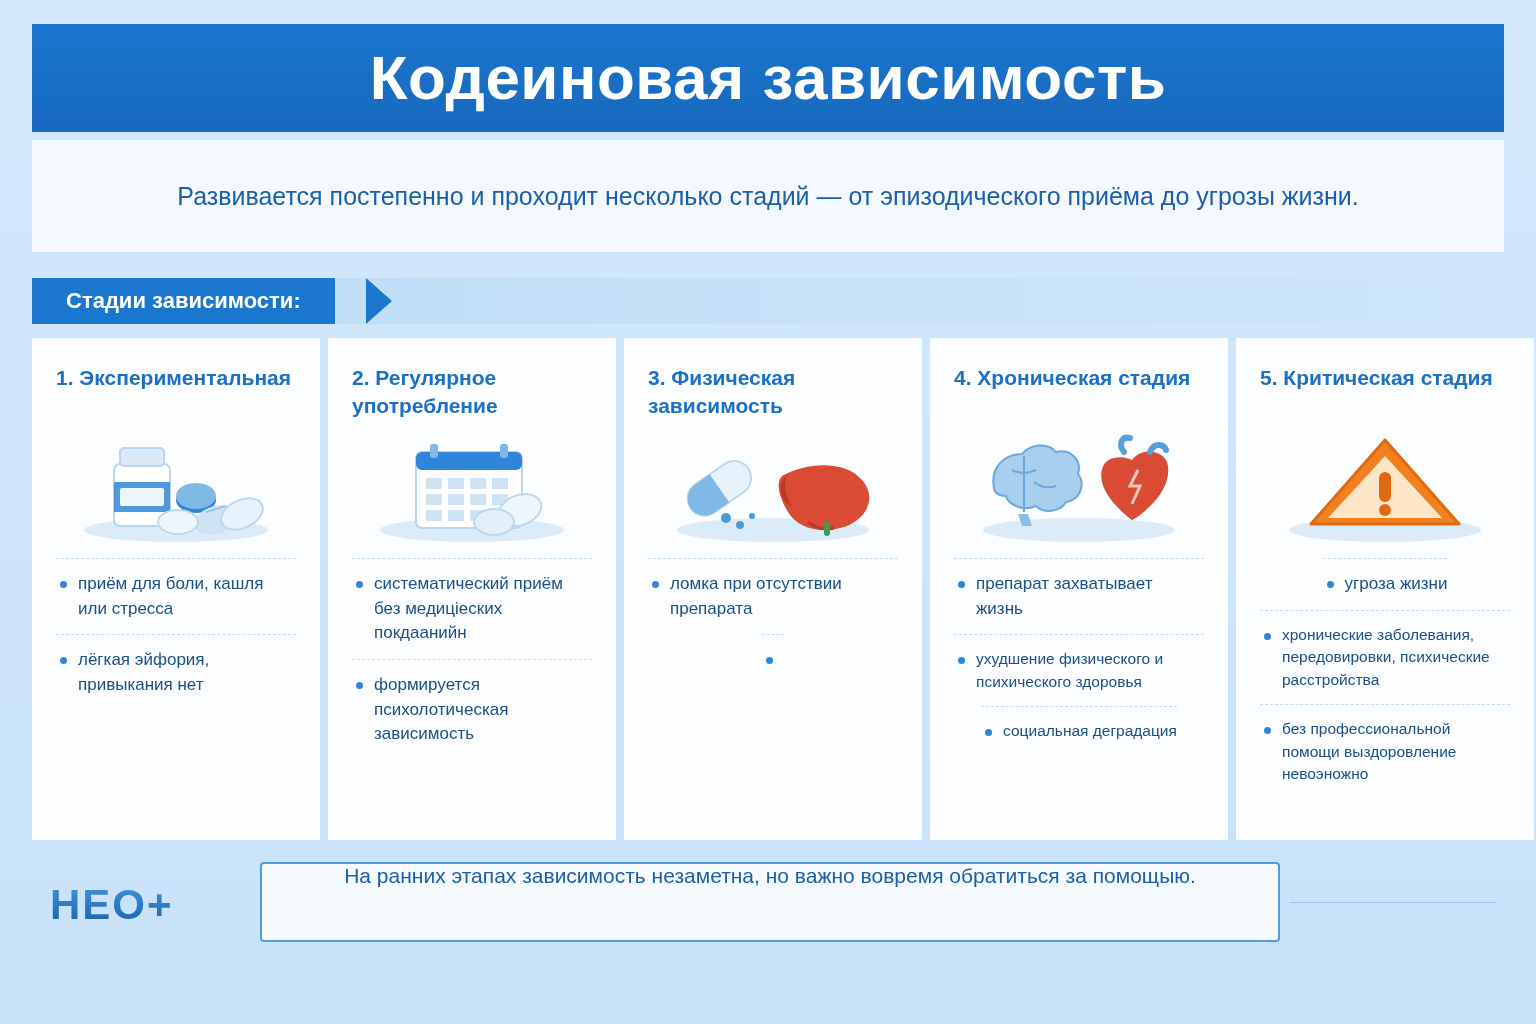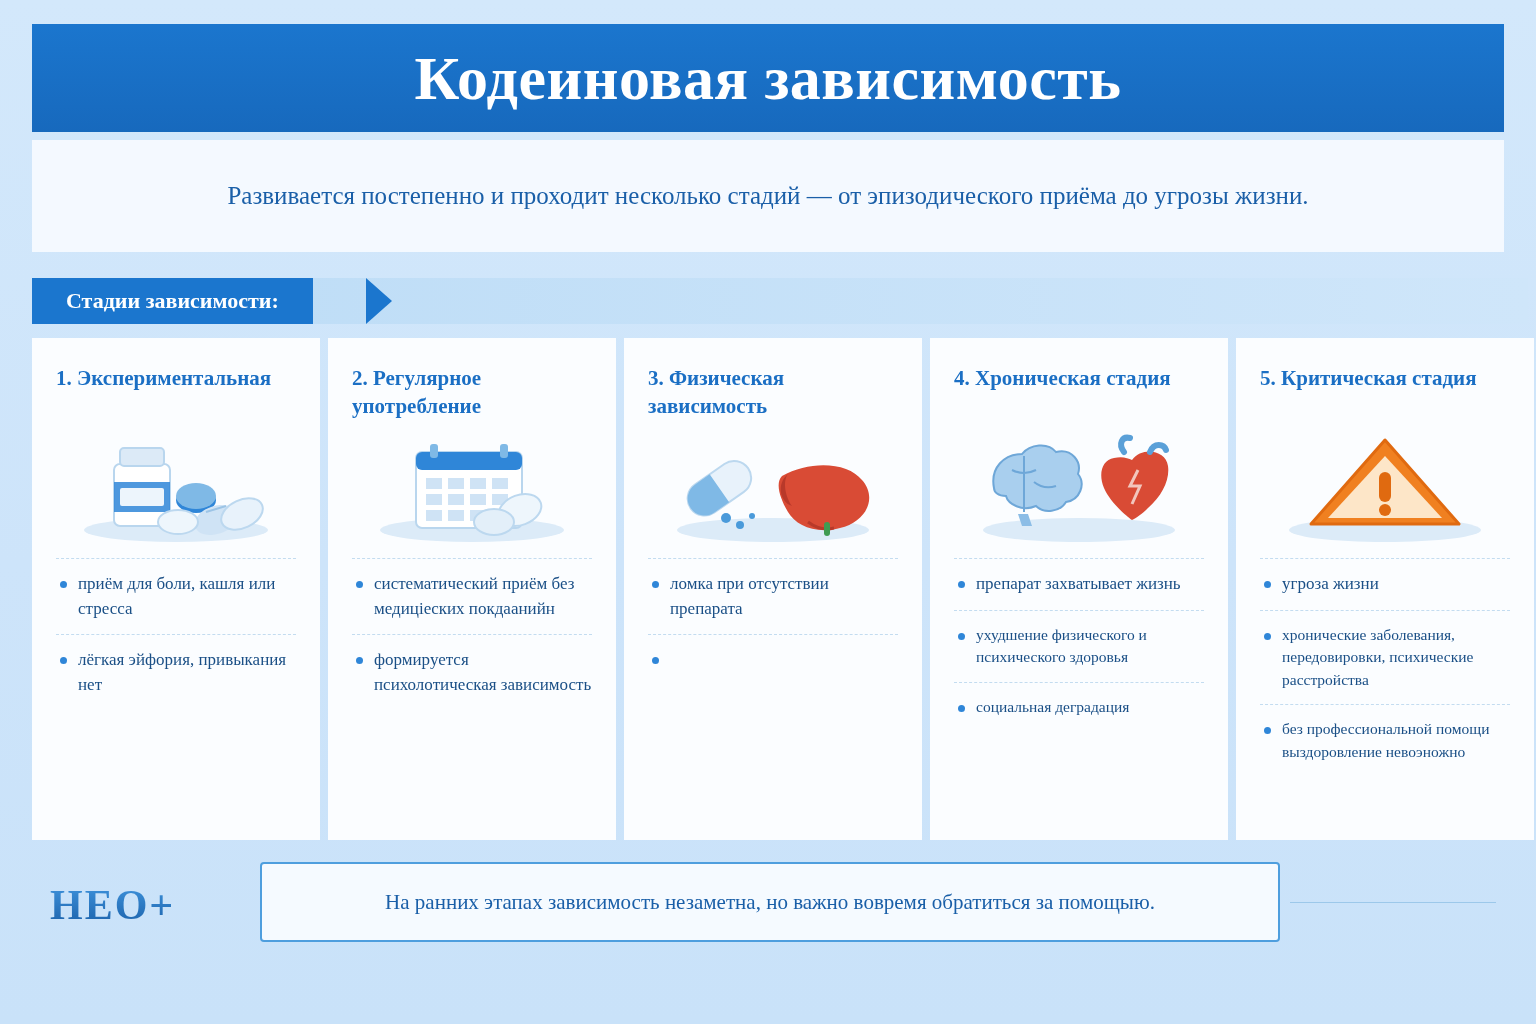--- a/index.html
+++ b/index.html
@@ -12,21 +12,20 @@
     background: #cfe6fa;
     font-family: "Liberation Sans", sans-serif;
     overflow: hidden;
   }
   .page {
     position: relative;
     width: 1536px;
     height: 1024px;
     background: linear-gradient(180deg, #d3e8fb 0%, #cde4fa 55%, #c9e2f9 100%);
     box-sizing: border-box;
-    font-family: Liberation Serif, serif;
   }
 
   
   .header-bar {
     position: absolute;
     left: 32px;
     top: 24px;
     width: 1472px;
     height: 108px;
     background: linear-gradient(180deg, #1b76ce 0%, #1769bd 100%);
@@ -139,20 +138,21 @@
     align-items: flex-end;
     justify-content: center;
     margin-bottom: 6px;
   }
   .card-art svg { display: block; }
 
   .bullets {
     margin-top: 8px;
     display: flex;
     flex-direction: column;
+    align-items: center;
   }
   .bullet {
     display: flex;
     align-items: flex-start;
     padding: 13px 0 13px 0;
     border-top: 1px dashed #c3dcf0;
   }
   .bullet:first-child { border-top: 1px dashed #c3dcf0; }
   .dot {
     width: 7px;
@@ -199,21 +199,20 @@
   .footer-note {
     position: absolute;
     left: 228px;
     top: 6px;
     width: 1020px;
     height: 80px;
     border: 2px solid #4e9ede;
     border-radius: 4px;
     background: #f5faff;
     display: flex;
-    align-items: center;
     justify-content: center;
     box-sizing: border-box;
     padding: 0 26px;
   }
   .footer-note-text {
     color: #1a5fa8;
     font-size: 21px;
     text-align: center;
   }
   .footer-rule {

